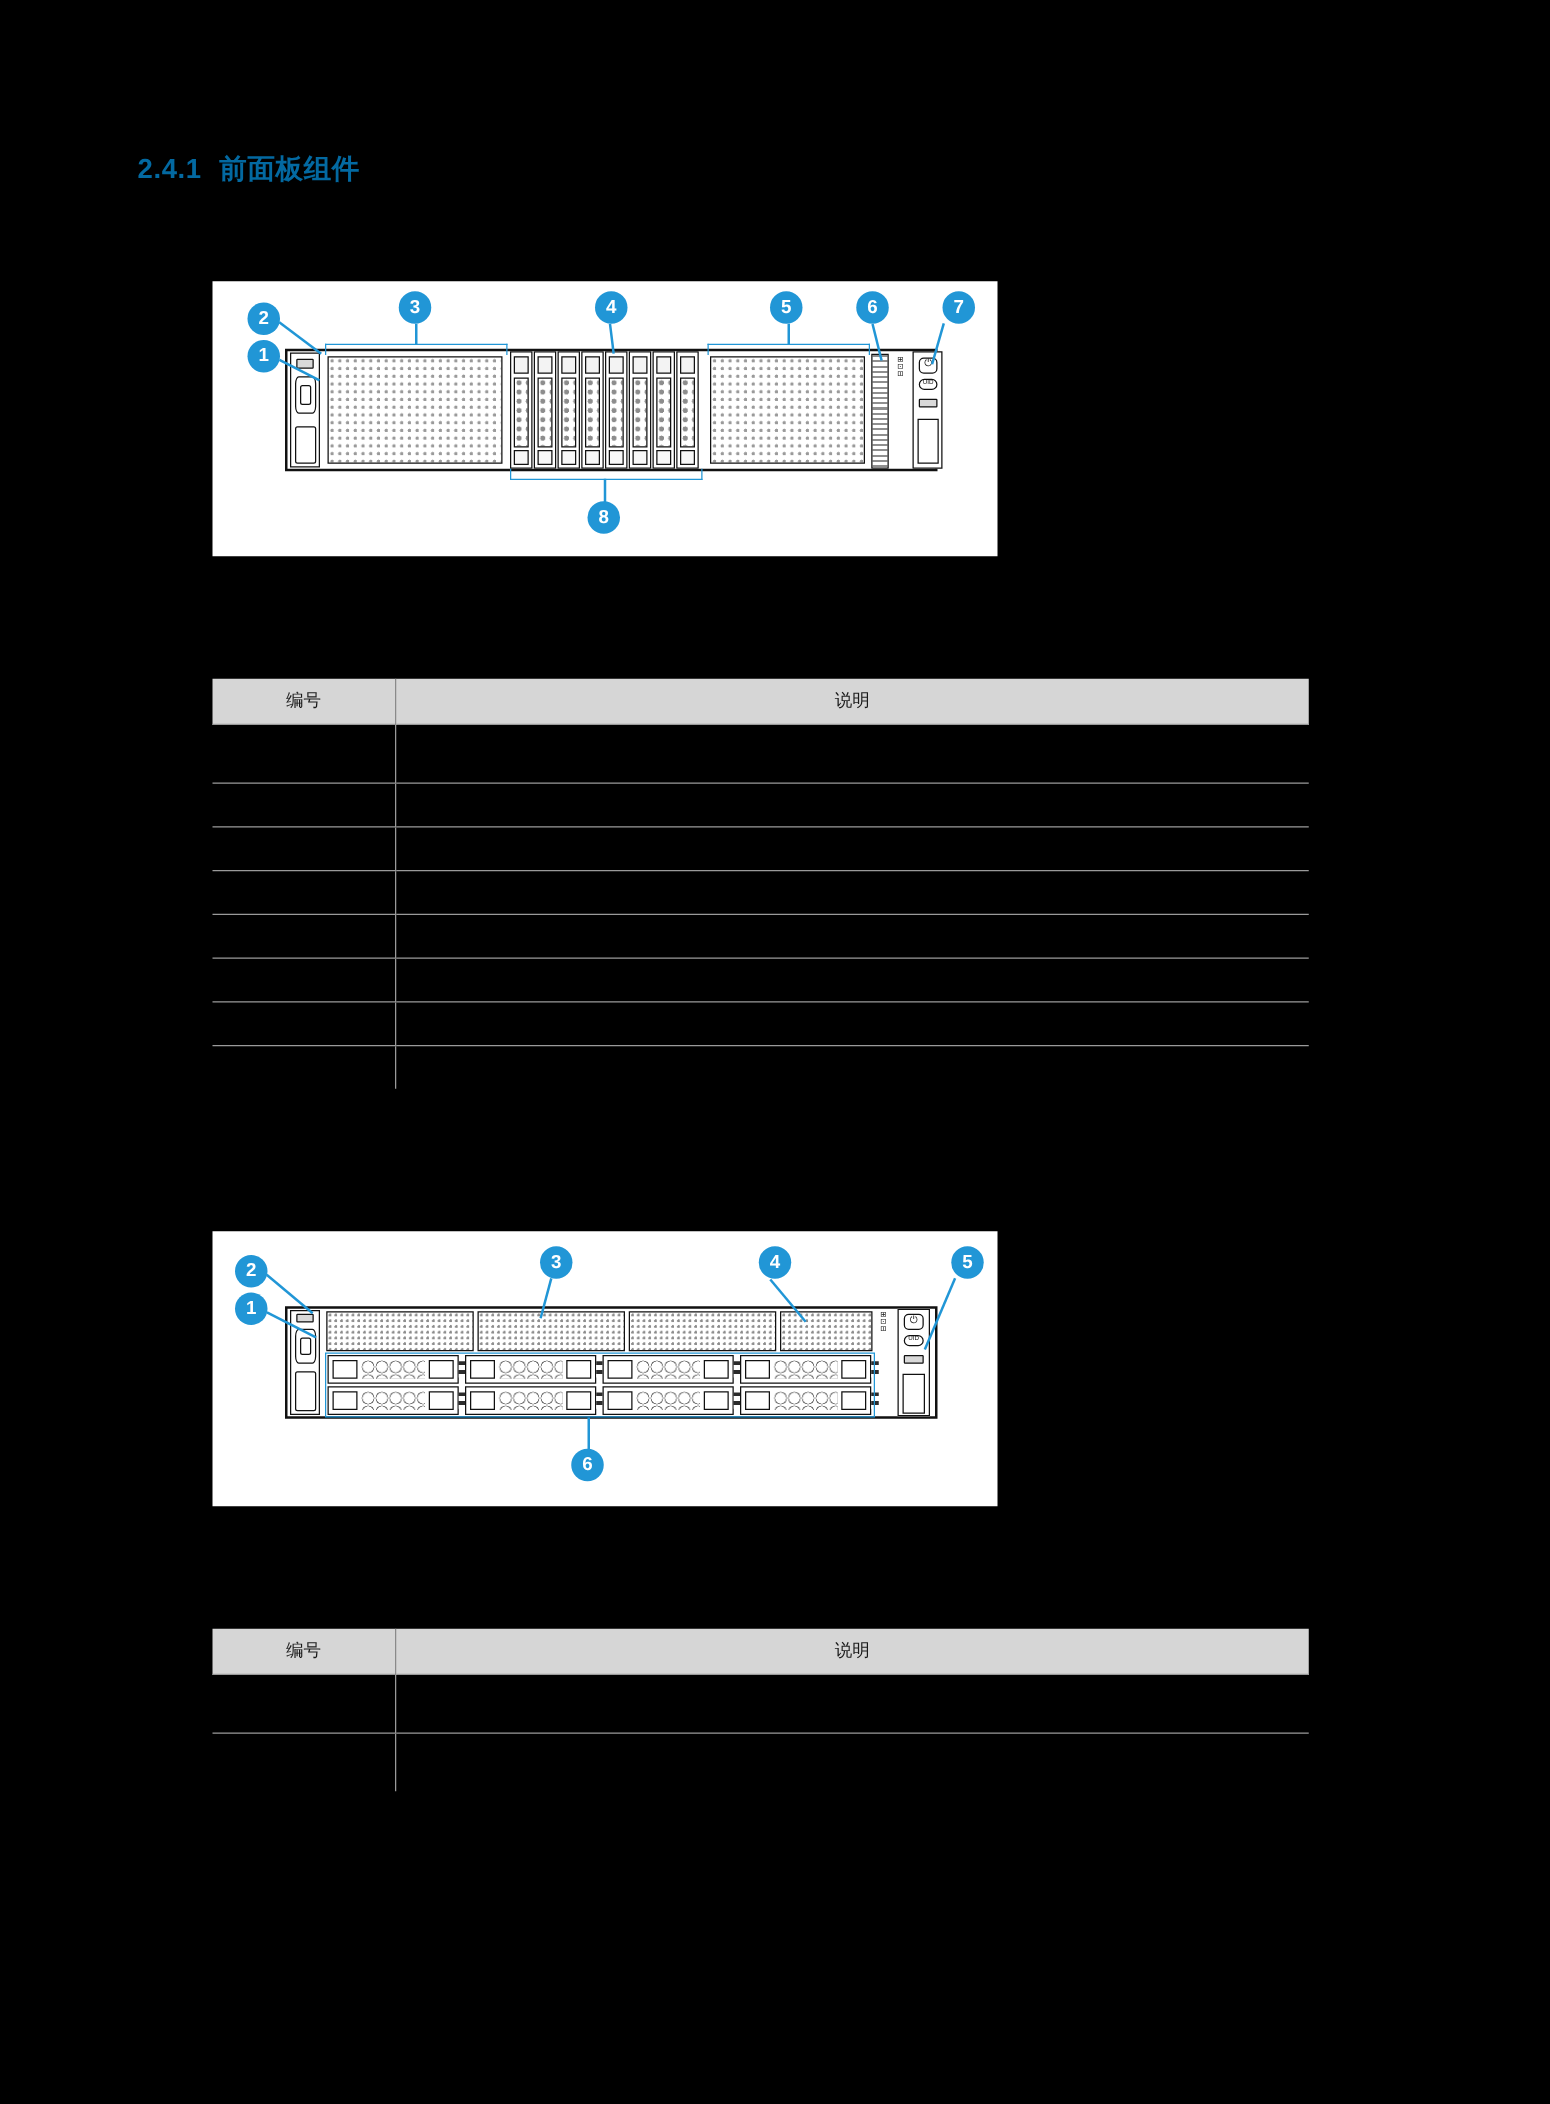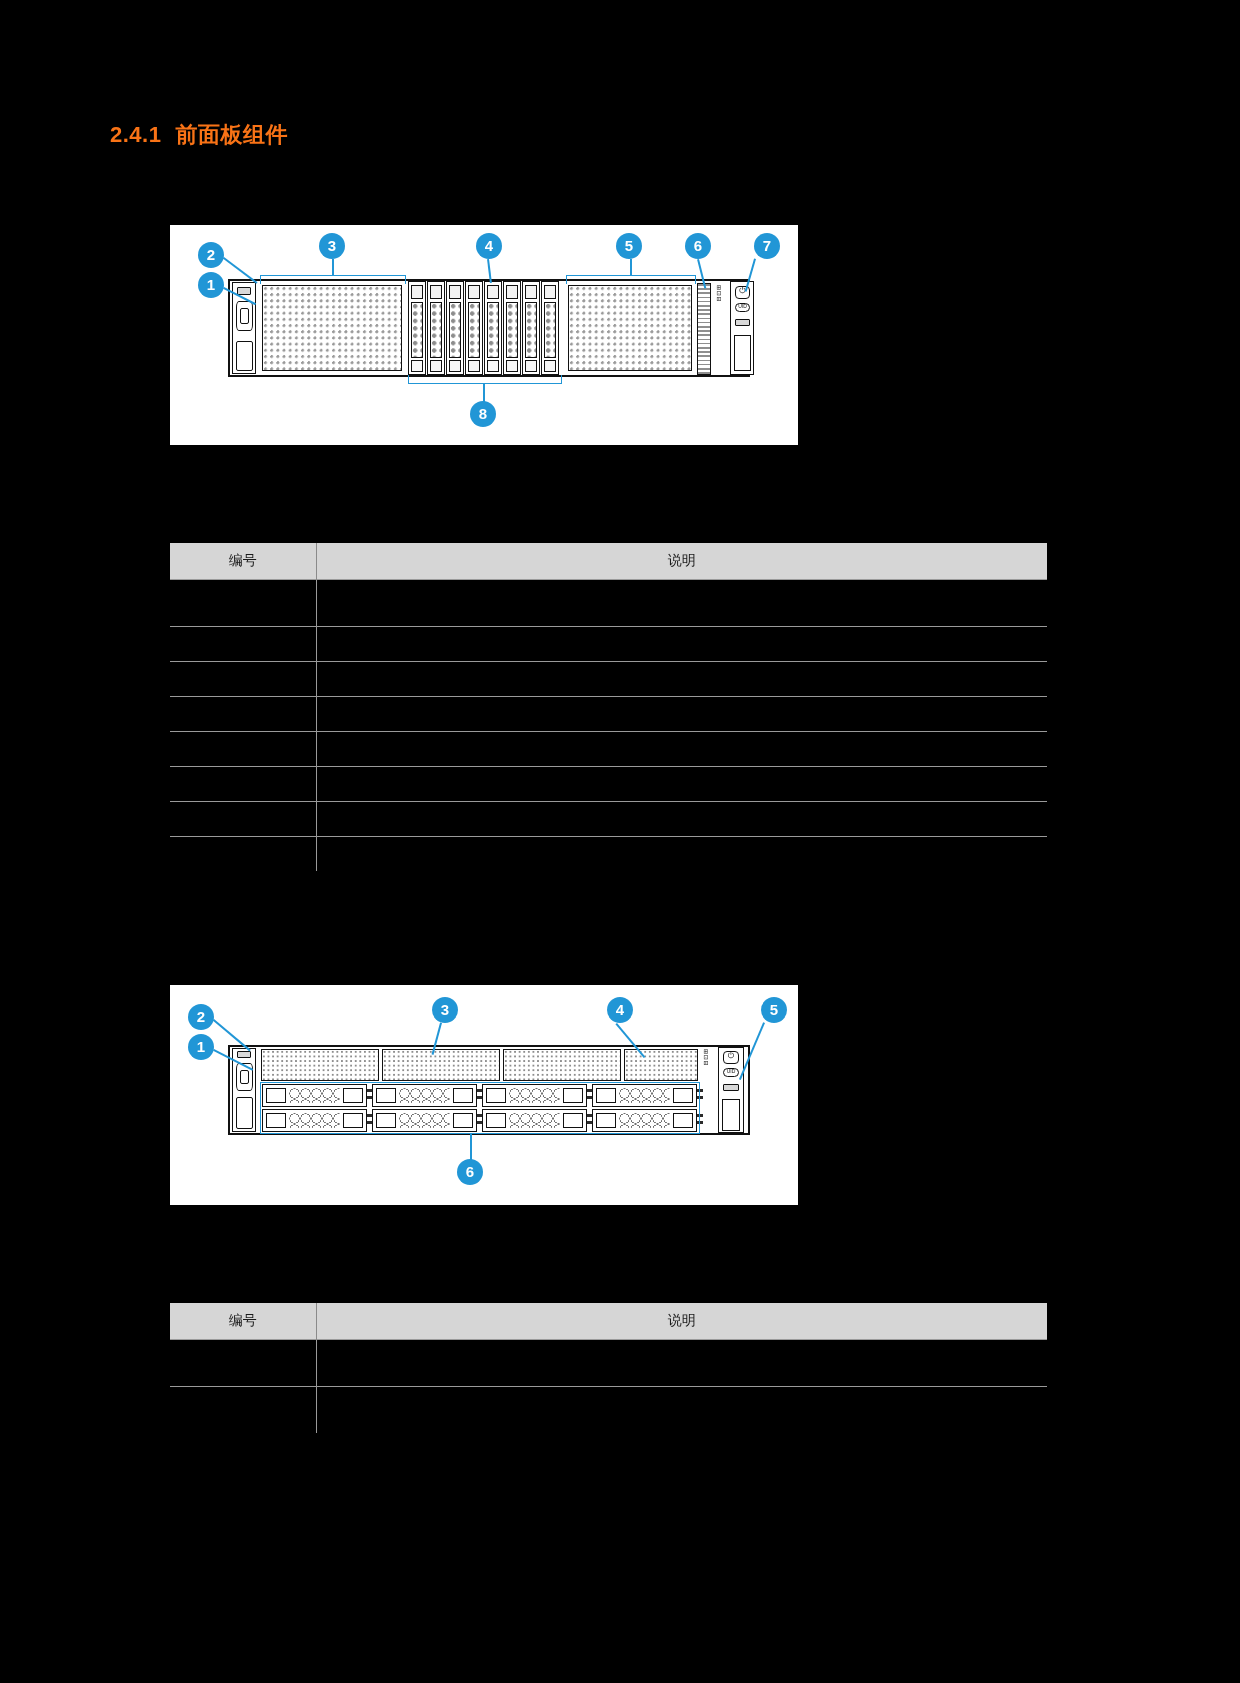--- a/index.html
+++ b/index.html
@@ -16,21 +16,21 @@
     color: #ffffff;
   }
 
   
   #section-heading {
     position: absolute;
     left: 110px;
     top: 120px;
     font-size: 22px;
     font-weight: bold;
-    color: #f97316;
+    color: #0369a1;
     letter-spacing: 0.5px;
     white-space: nowrap;
   }
   #section-heading .num { margin-right: 14px; }
 
   
   .figure-panel {
     position: absolute;
     background: #ffffff;
     overflow: hidden;

